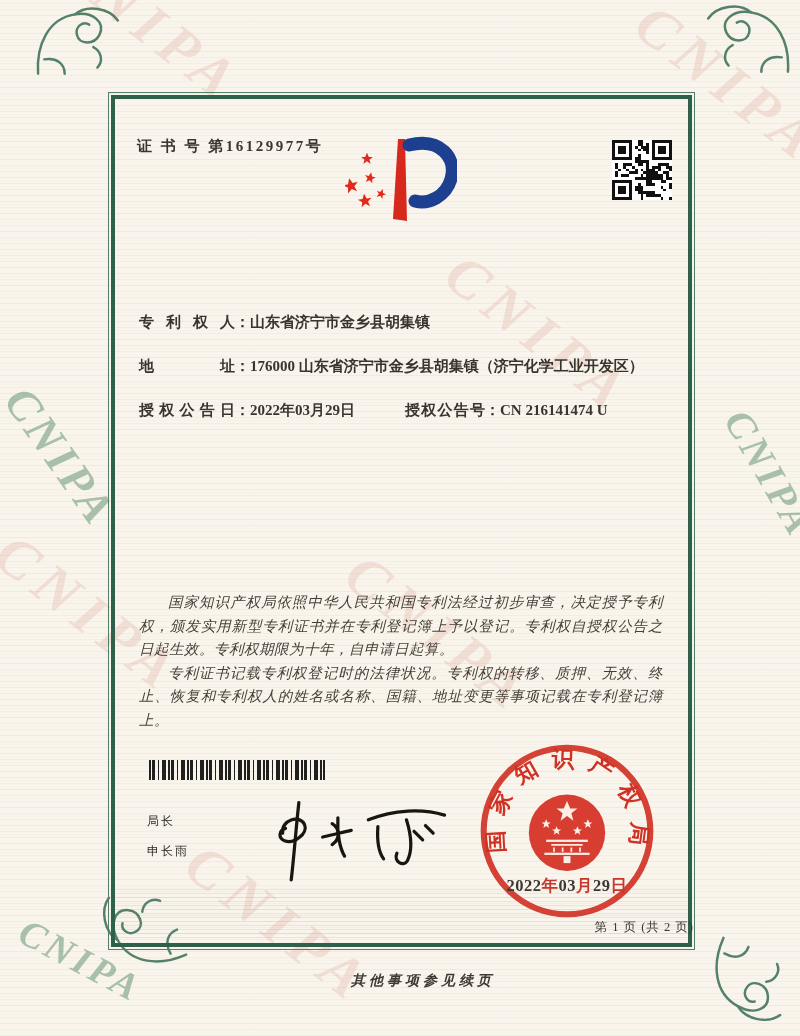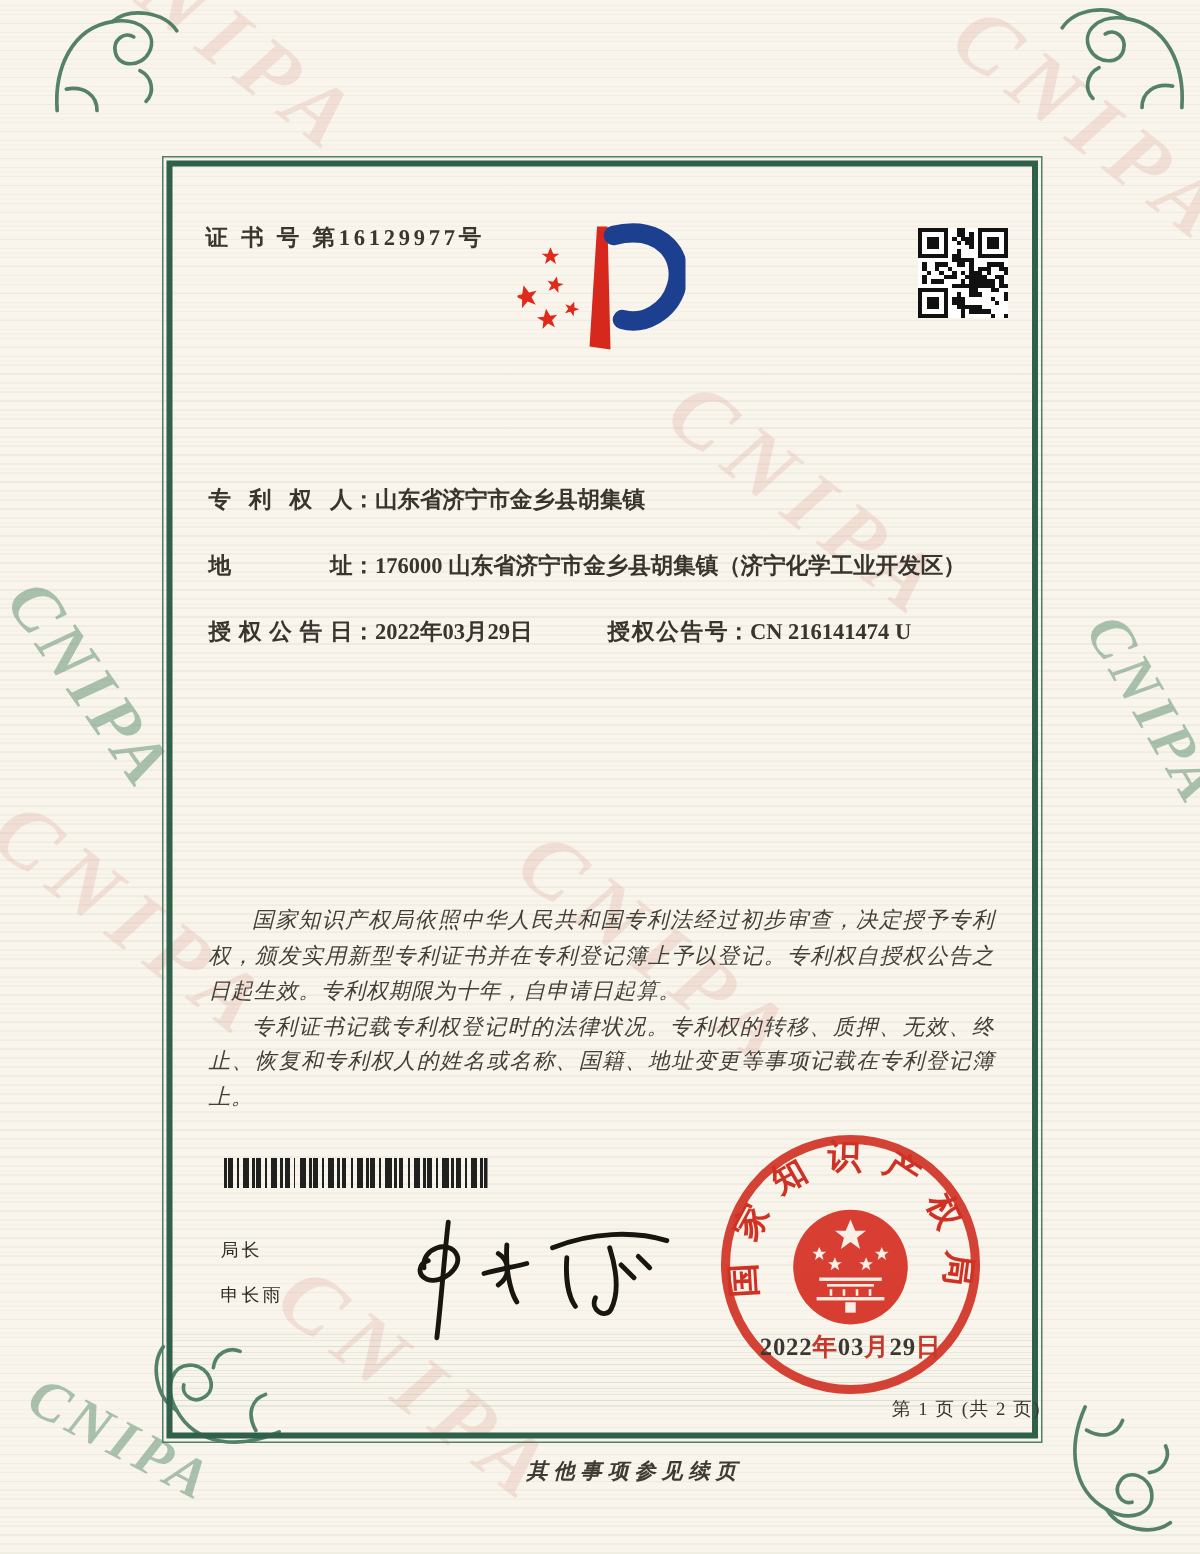--- a/index.html
+++ b/index.html
@@ -12,21 +12,21 @@
           #f9f5ec;}
   
   .wm{position:absolute;font-weight:700;font-style:italic;letter-spacing:9px;
       color:rgba(222,168,156,0.30);transform:rotate(38deg);font-size:58px;
       white-space:nowrap;pointer-events:none;}
   .script-mark{position:absolute;font-weight:700;font-style:italic;letter-spacing:4px;
       color:rgba(72,128,98,0.45);font-size:46px;white-space:nowrap;pointer-events:none;}
   .flourish{position:absolute;width:92px;height:72px;color:#386d52;}
   .flourish svg{width:100%;height:100%;}
   
-  .frame{position:absolute;left:108px;top:104px;width:585px;height:856px;
+  .frame{position:absolute;left:108px;top:92px;width:585px;height:856px;
          border:1px solid #4f7f66;}
   .frame-inner{position:absolute;inset:2px;border:4px solid #2e604a;}
   
   .cert-no{position:absolute;left:28px;top:44px;font-size:15px;letter-spacing:2.5px;
            color:#3a352f;font-weight:600;}
   .logo{position:absolute;left:236px;top:40px;width:112px;height:94px;}
   .qr{position:absolute;left:503px;top:47px;width:60px;height:60px;background:#fff;}
   .title{position:absolute;left:0;top:136px;width:100%;text-align:center;margin:0;
          font-size:35px;font-weight:700;letter-spacing:7px;color:#2d2a26;}
   

